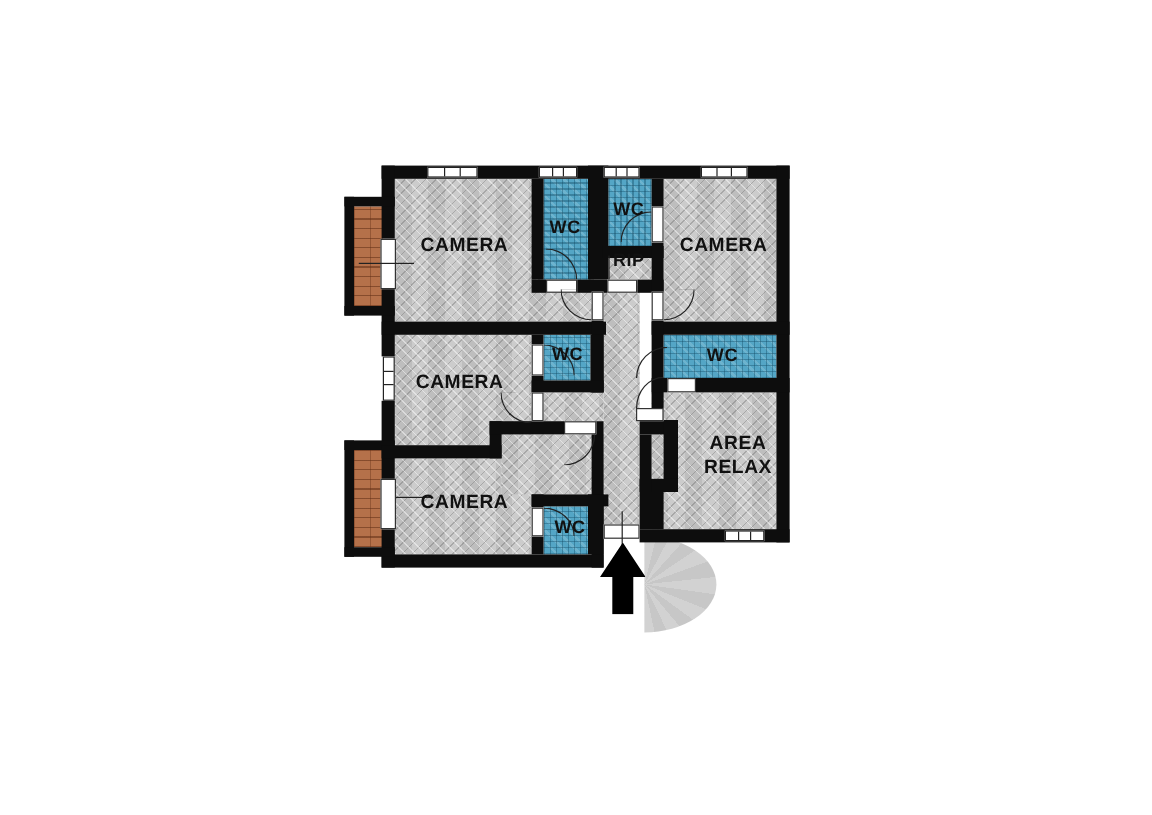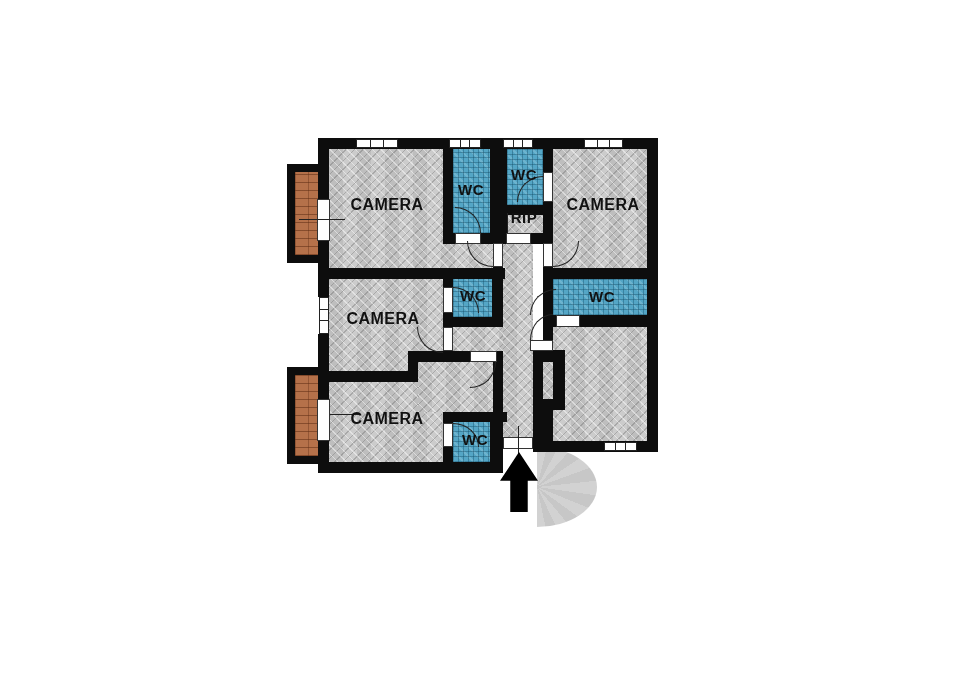--- a/index.html
+++ b/index.html
@@ -155,14 +155,15 @@
   <div class="lbl" style="left:327px;top:196px;width:120px;height:17px">CAMERA</div>
   <div class="lbl s" style="left:449px;top:181px;width:44px;height:17px">WC</div>
   <div class="lbl s" style="left:502px;top:166px;width:44px;height:17px">WC</div>
   <div class="lbl s" style="left:502px;top:210px;width:44px;height:16px">RIP</div>
   <div class="lbl" style="left:543px;top:196px;width:120px;height:17px">CAMERA</div>
   <div class="lbl" style="left:323px;top:310px;width:120px;height:17px">CAMERA</div>
   <div class="lbl s" style="left:451px;top:287px;width:44px;height:17px">WC</div>
   <div class="lbl s" style="left:580px;top:288px;width:44px;height:17px">WC</div>
   <div class="lbl" style="left:327px;top:410px;width:120px;height:17px">CAMERA</div>
   <div class="lbl s" style="left:453px;top:431px;width:44px;height:17px">WC</div>
+  <div class="lbl" style="left:565px;top:358px;width:100px;height:44px">AREA RELAX</div>
 
 </div>
 
 </body></html>

